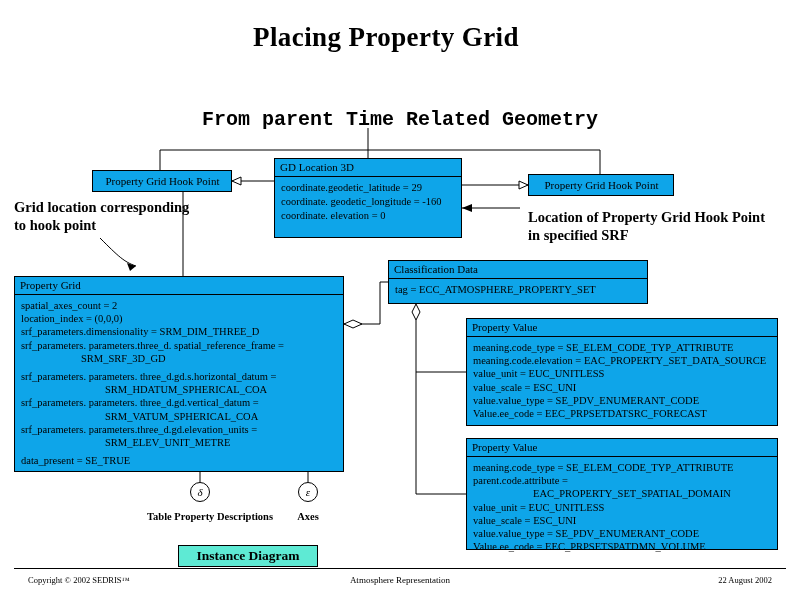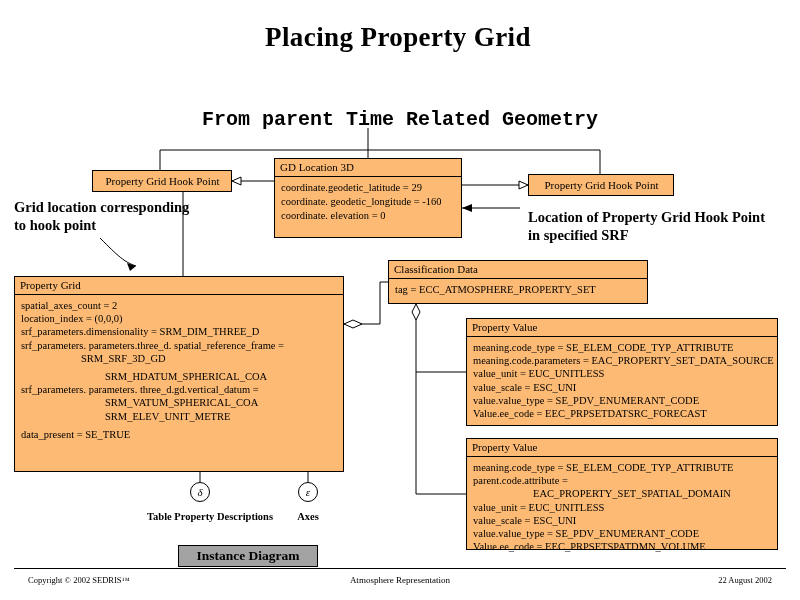--- a/index.html
+++ b/index.html
@@ -14,42 +14,42 @@
     color: #000000;
     overflow: hidden;
   }
   #stage {
     position: relative;
     width: 800px;
     height: 600px;
   }
   .title {
     position: absolute;
-    left: 12px;
+    left: 0;
     top: 22px;
     width: 772px;
     text-align: center;
     font-size: 27px;
     font-weight: bold;
     letter-spacing: 0.4px;
   }
   .subhead {
     position: absolute;
     left: 0;
     top: 108px;
     width: 800px;
     text-align: center;
     font-size: 20px;
     font-weight: bold;
     font-family: Liberation Mono, monospace;
   }
   .box {
     position: absolute;
     border: 1px solid #000000;
-    background: #fdba74;
+    background: #0ea5e9;
     box-sizing: border-box;
   }
   .box-title {
     font-size: 11px;
     padding: 2px 4px 2px 5px;
     line-height: 13px;
     white-space: nowrap;
   }
   .divider {
     height: 1px;
@@ -126,21 +126,21 @@
   #label-delta { left: 140px; top: 511px; width: 140px; }
   #label-eps { left: 270px; top: 511px; width: 76px; }
 
   
   #badge {
     position: absolute;
     left: 178px;
     top: 545px;
     width: 140px;
     height: 22px;
-    background: #a3a3a3;
+    background: #5eead4;
     border: 1px solid #000000;
     box-sizing: border-box;
     text-align: center;
     font-size: 13.5px;
     font-weight: bold;
     line-height: 20px;
   }
 
   
   .footer {
@@ -234,43 +234,45 @@
   <div class="box" id="propgrid">
     <div class="box-title">Property Grid</div>
     <div class="divider"></div>
     <div class="attr-list">
       <div>spatial_axes_count = 2</div>
       <div>location_index = (0,0,0)</div>
       <div>srf_parameters.dimensionality = SRM_DIM_THREE_D</div>
       <div>srf_parameters. parameters.three_d. spatial_reference_frame =</div>
       <div class="indent2">SRM_SRF_3D_GD</div>
       <div class="attr-gap"></div>
+      <div>srf_parameters. parameters. three_d.gd.s.horizontal_datum =</div>
       <div class="indent3">SRM_HDATUM_SPHERICAL_COA</div>
       <div>srf_parameters. parameters. three_d.gd.vertical_datum =</div>
       <div class="indent3">SRM_VATUM_SPHERICAL_COA</div>
+      <div>srf_parameters. parameters.three_d.gd.elevation_units =</div>
       <div class="indent3">SRM_ELEV_UNIT_METRE</div>
       <div class="attr-gap"></div>
       <div>data_present = SE_TRUE</div>
     </div>
   </div>
 
   <div class="box" id="classdata">
     <div class="box-title">Classification Data</div>
     <div class="divider"></div>
     <div class="attr-list">
       <div>tag = ECC_ATMOSPHERE_PROPERTY_SET</div>
     </div>
   </div>
 
   <div class="box" id="propval1">
     <div class="box-title">Property Value</div>
     <div class="divider"></div>
     <div class="attr-list">
       <div>meaning.code_type = SE_ELEM_CODE_TYP_ATTRIBUTE</div>
-      <div>meaning.code.parameters = EAC_PROPERTY_SET_DATA_SOURCE</div>
+      <div>meaning.code.elevation = EAC_PROPERTY_SET_DATA_SOURCE</div>
       <div>value_unit = EUC_UNITLESS</div>
       <div>value_scale = ESC_UNI</div>
       <div>value.value_type = SE_PDV_ENUMERANT_CODE</div>
       <div>Value.ee_code = EEC_PRPSETDATSRC_FORECAST</div>
     </div>
   </div>
 
   <div class="box" id="propval2">
     <div class="box-title">Property Value</div>
     <div class="divider"></div>

